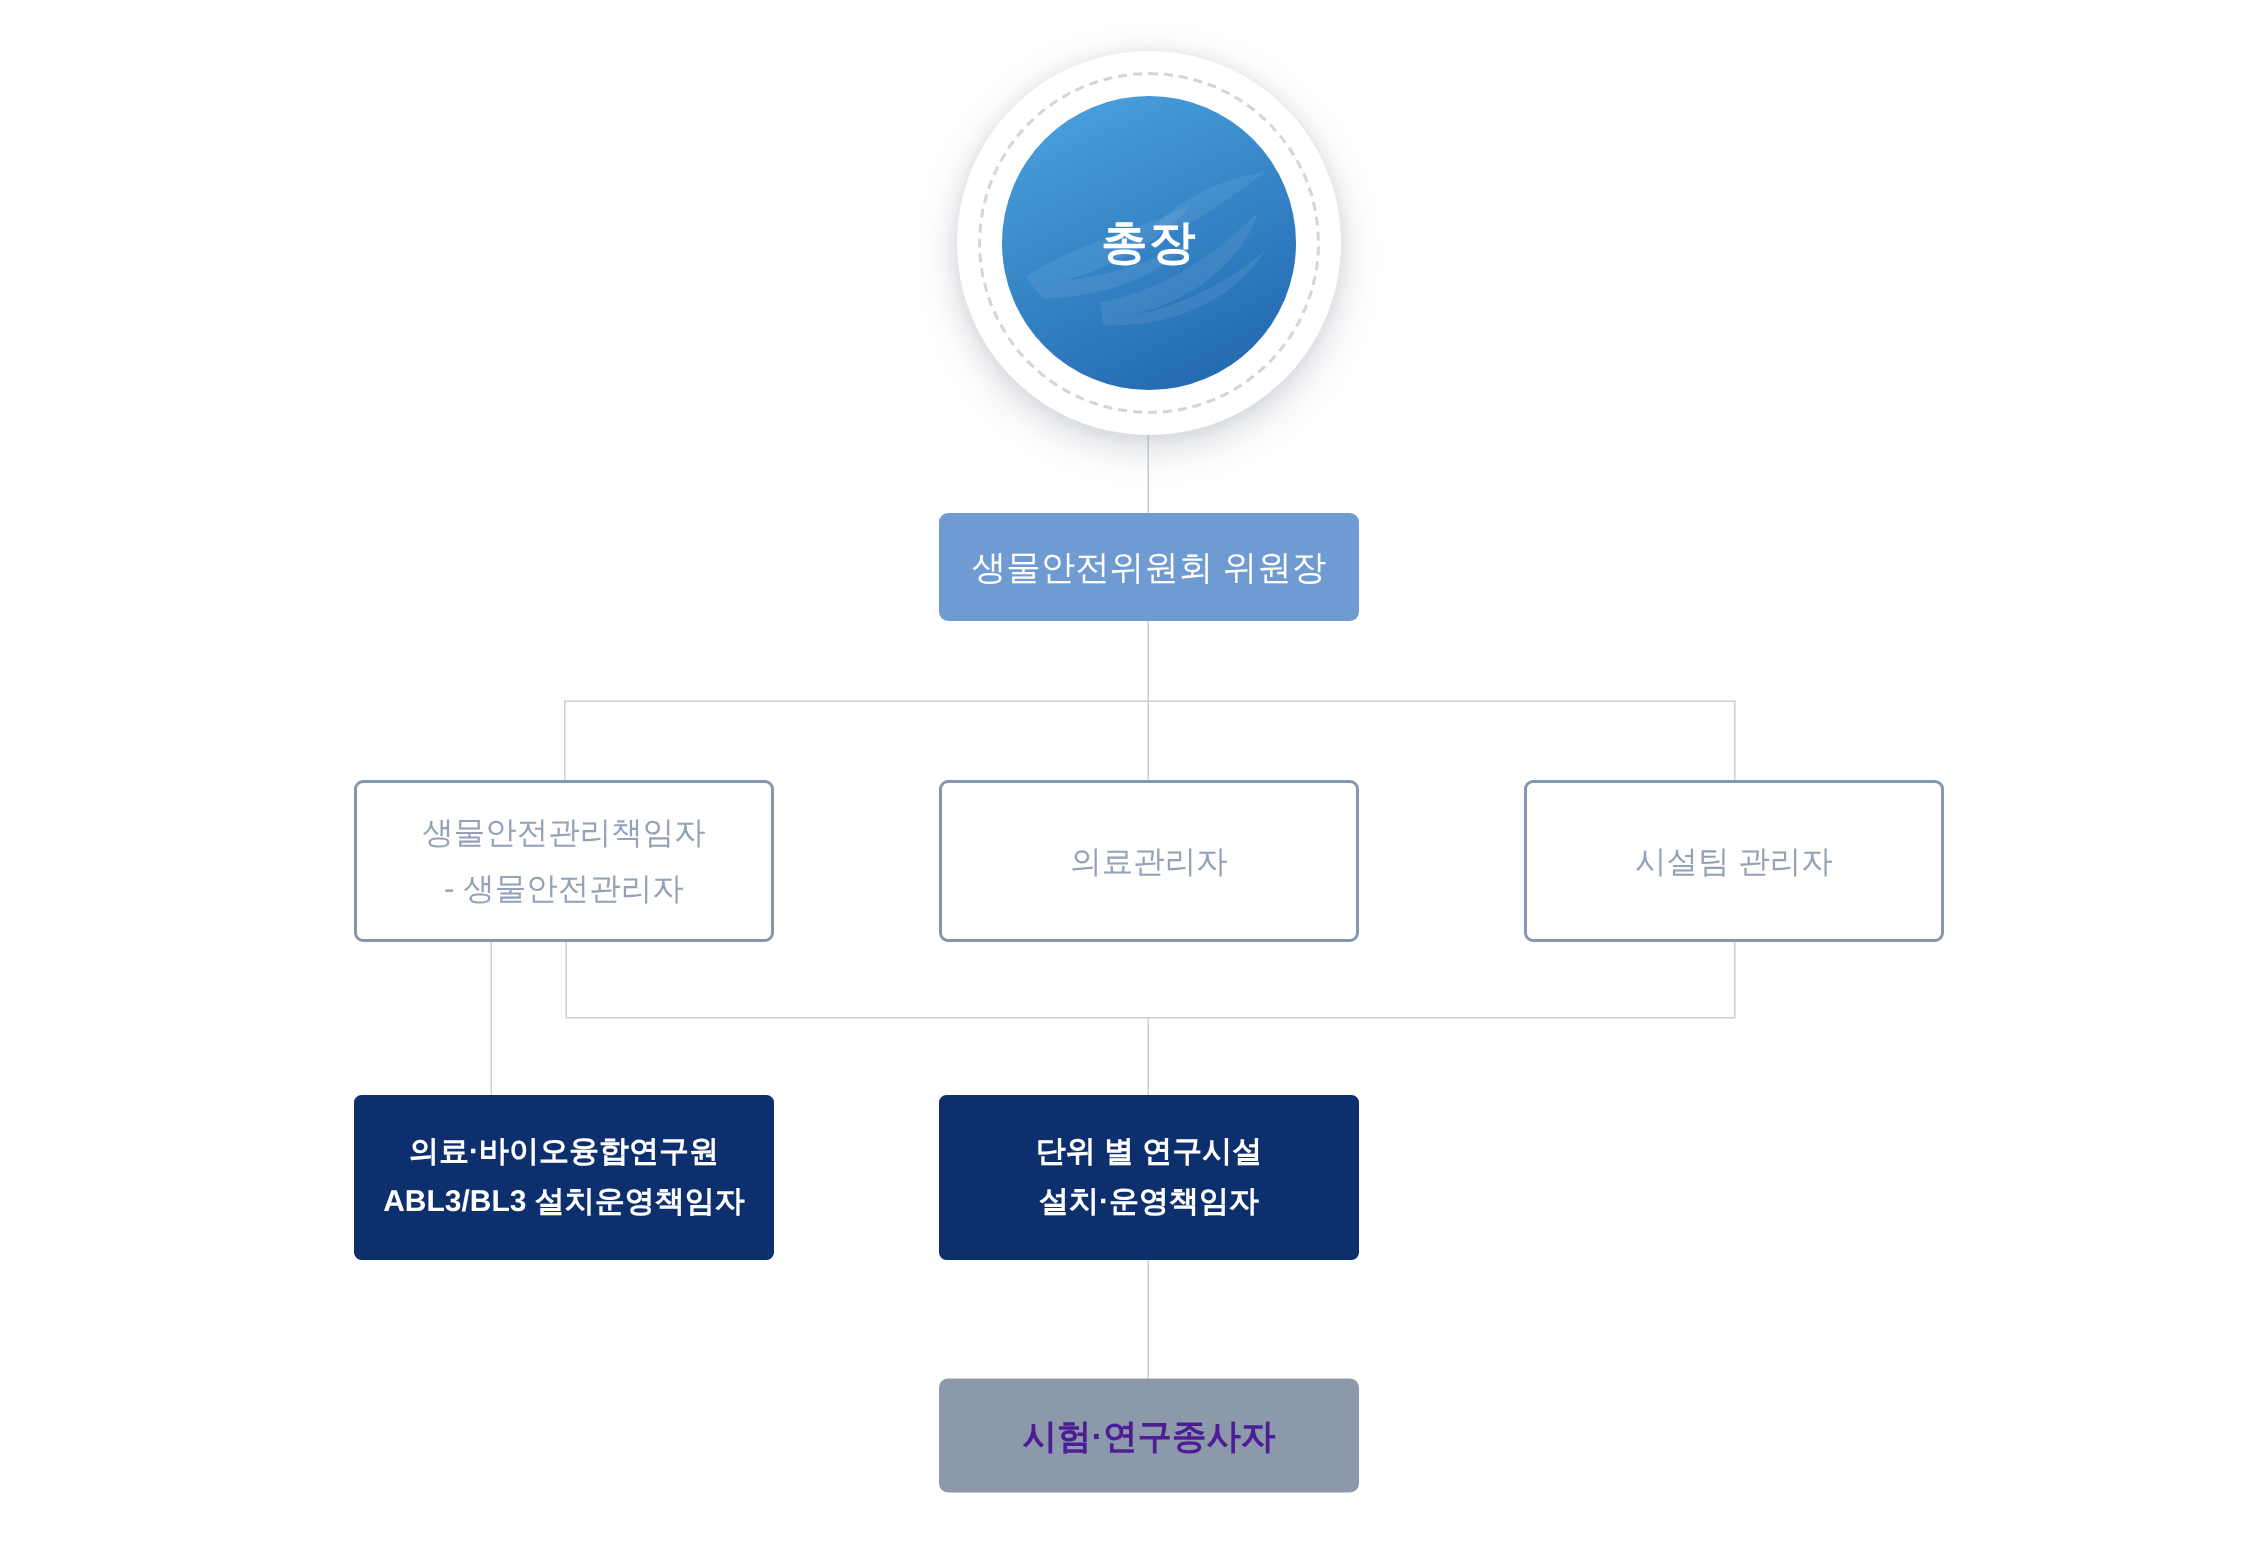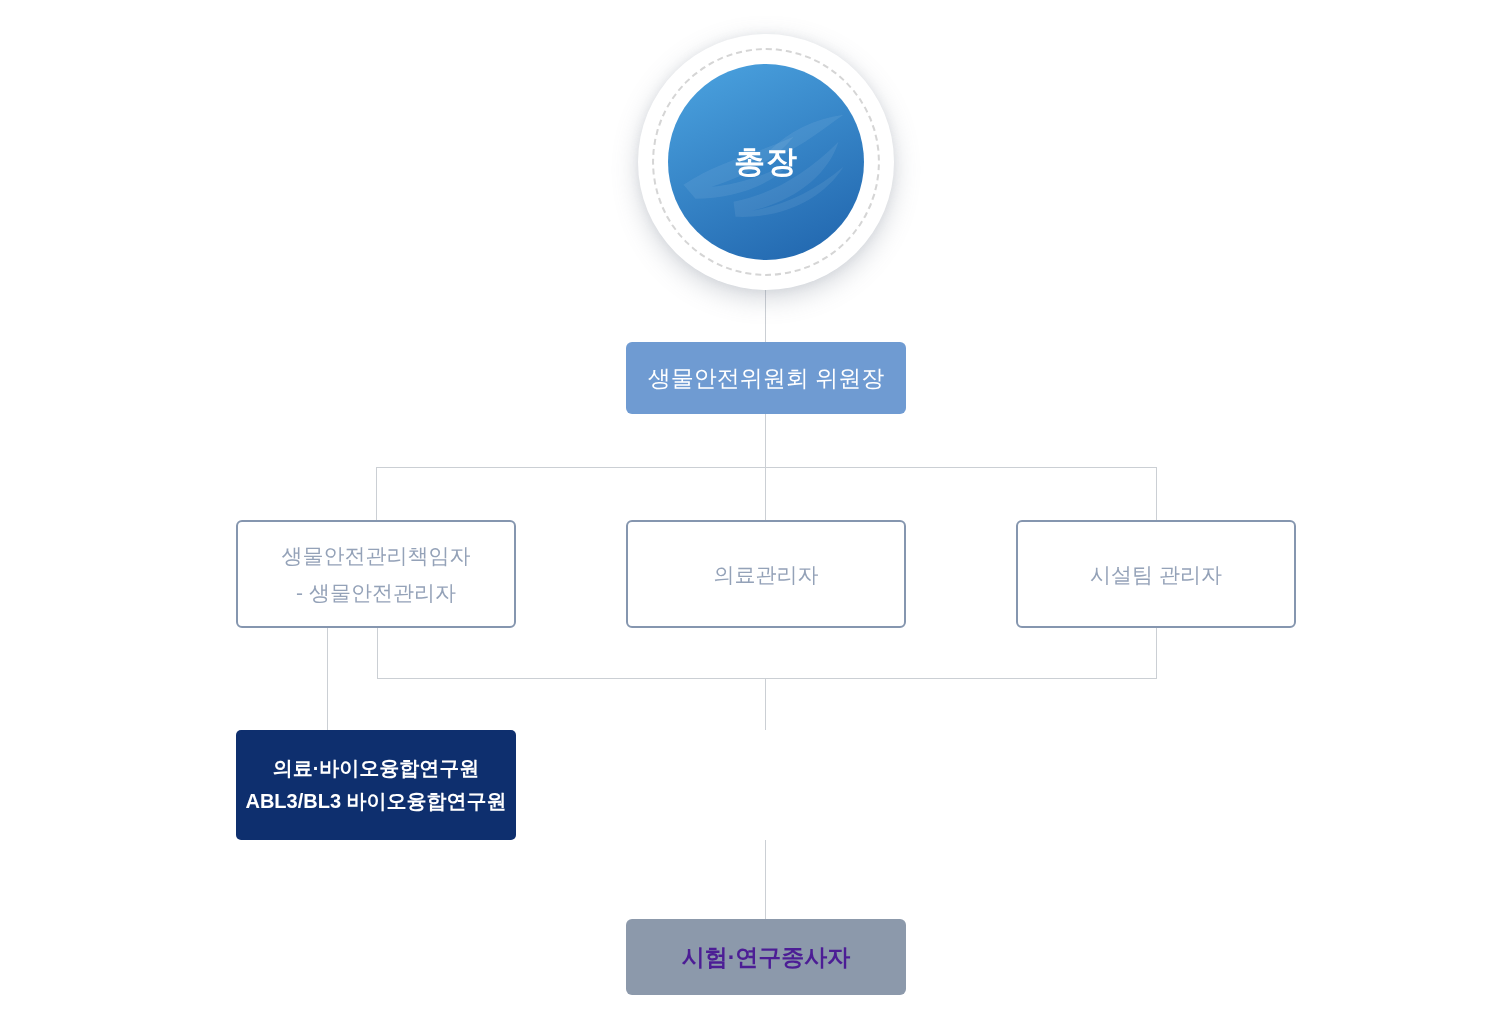--- a/index.html
+++ b/index.html
@@ -114,20 +114,24 @@
   <div class="node node-outline pos-left">
     <span>생물안전관리책임자</span>
     <span>- 생물안전관리자</span>
   </div>
   <div class="node node-outline pos-right">
     <span>시설팀 관리자</span>
   </div>
 
   <div class="node node-navy pos-left">
     <span>의료·바이오융합연구원</span>
-    <span>ABL3/BL3 바이오융합연구원</span>
+    <span>ABL3/BL3 설치운영책임자</span>
+  </div>
+  <div class="node node-navy pos-mid">
+    <span>단위 별 연구시설</span>
+    <span>설치·운영책임자</span>
   </div>
 
   <div class="node node-gray">
     <span>시험·연구종사자</span>
   </div>
 
 </div>
 
 </body></html>

